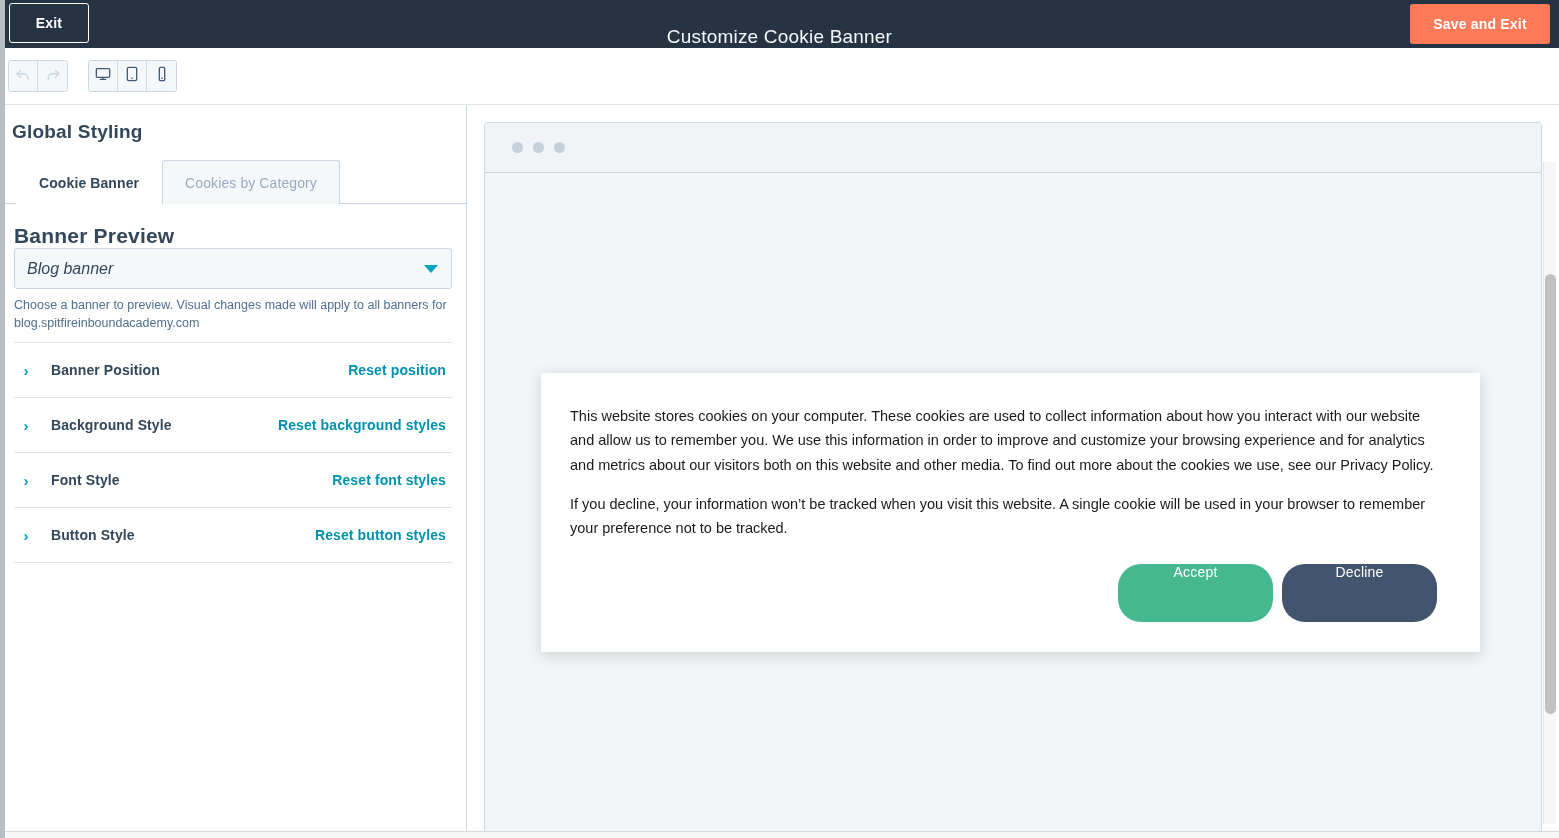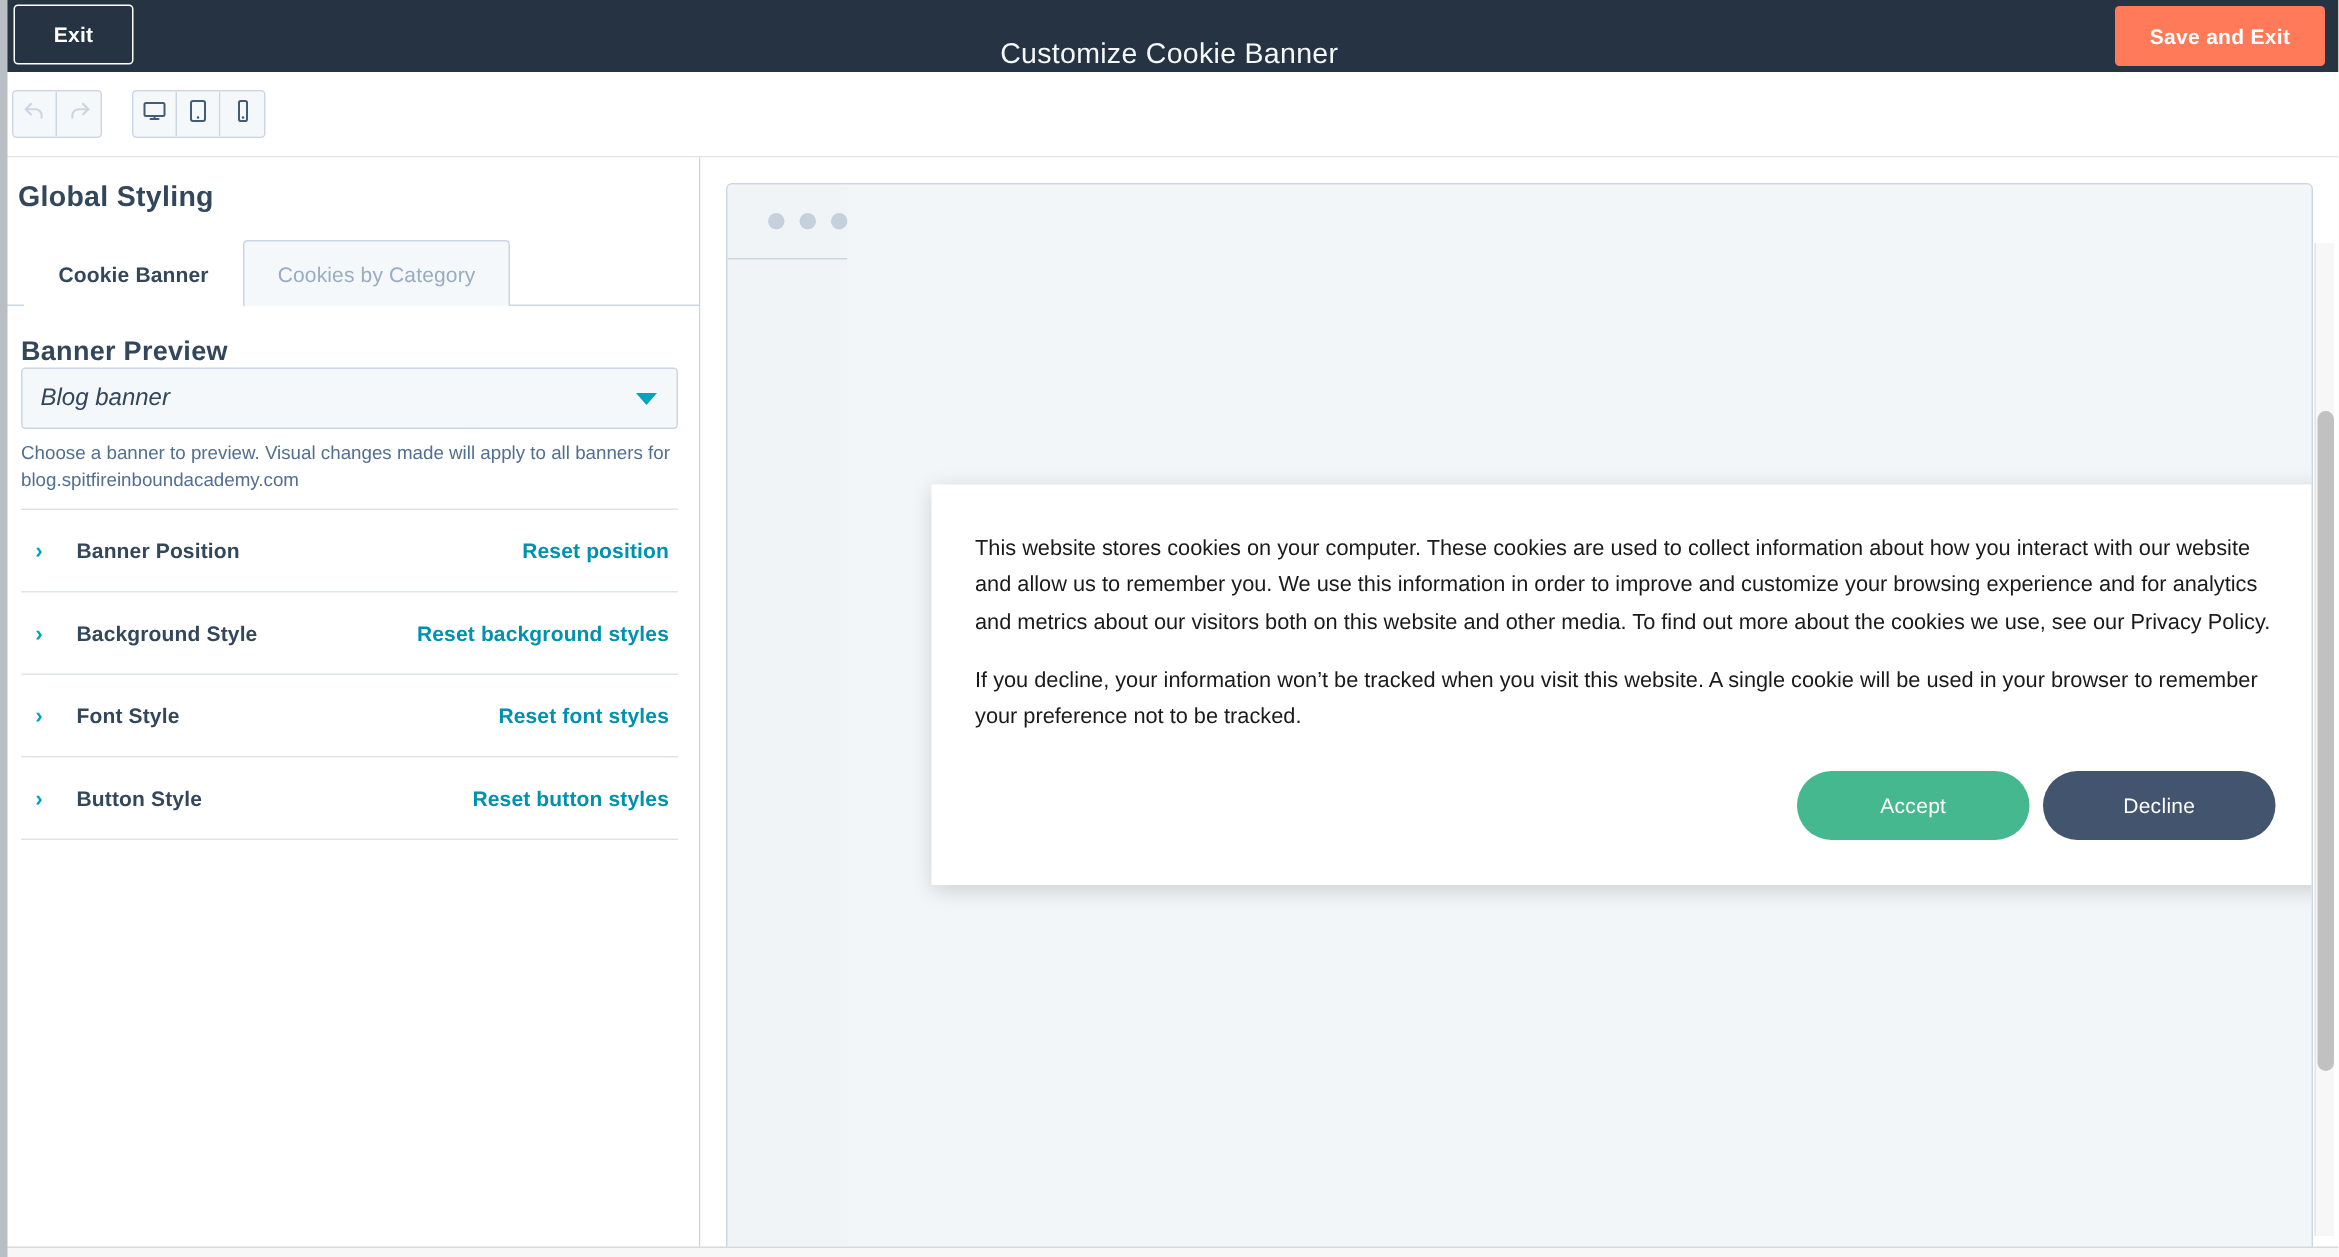--- a/index.html
+++ b/index.html
@@ -167,21 +167,21 @@
     border-top-left-radius: 3px;
     border-top-right-radius: 3px;
   }
 
   .sidebar-content {
     padding: 0 14px;
     overflow-y: auto;
     flex: 1;
   }
   .section-heading {
-    font-size: 18px;
+    font-size: 21px;
     font-weight: bold;
     color: #33475b;
     margin-top: 20px;
     letter-spacing: .2px;
   }
   .field-label {
     font-size: 14px;
     font-weight: bold;
     color: #33475b;
     margin-top: 26px;
@@ -266,21 +266,21 @@
     min-width: 0;
     position: relative;
     display: flex;
     flex-direction: column;
   }
   .browser-frame {
     flex: 1;
     border: 1px solid #cbd6e2;
     border-radius: 4px 4px 0 0;
     display: flex;
-    flex-direction: row;
+    flex-direction: column;
     overflow: hidden;
     background: #f0f4f7;
     min-height: 0;
   }
   .browser-chrome {
     height: 50px;
     flex: 0 0 50px;
     background: #f0f4f7;
     border-bottom: 1px solid #cbd6e2;
     display: flex;
@@ -318,28 +318,27 @@
   }
   .cookie-banner p + p { margin-top: 15px; }
   .cookie-actions {
     display: flex;
     justify-content: flex-end;
     gap: 9px;
     margin-top: 23px;
   }
   .cookie-btn {
     min-width: 155px;
-    height: 46px;
+    height: 58px;
     border: none;
     border-radius: 23px;
     color: #ffffff;
     font-size: 14px;
     cursor: pointer;
     display: flex;
-    align-items: center;
     justify-content: center;
     font-family: "Liberation Sans", sans-serif;
     letter-spacing: .2px;
   }
   .cookie-btn.accept { background: #46b88f; }
   .cookie-btn.decline { background: #42546e; }
 
   
   .v-scroll-track {
     position: absolute;

